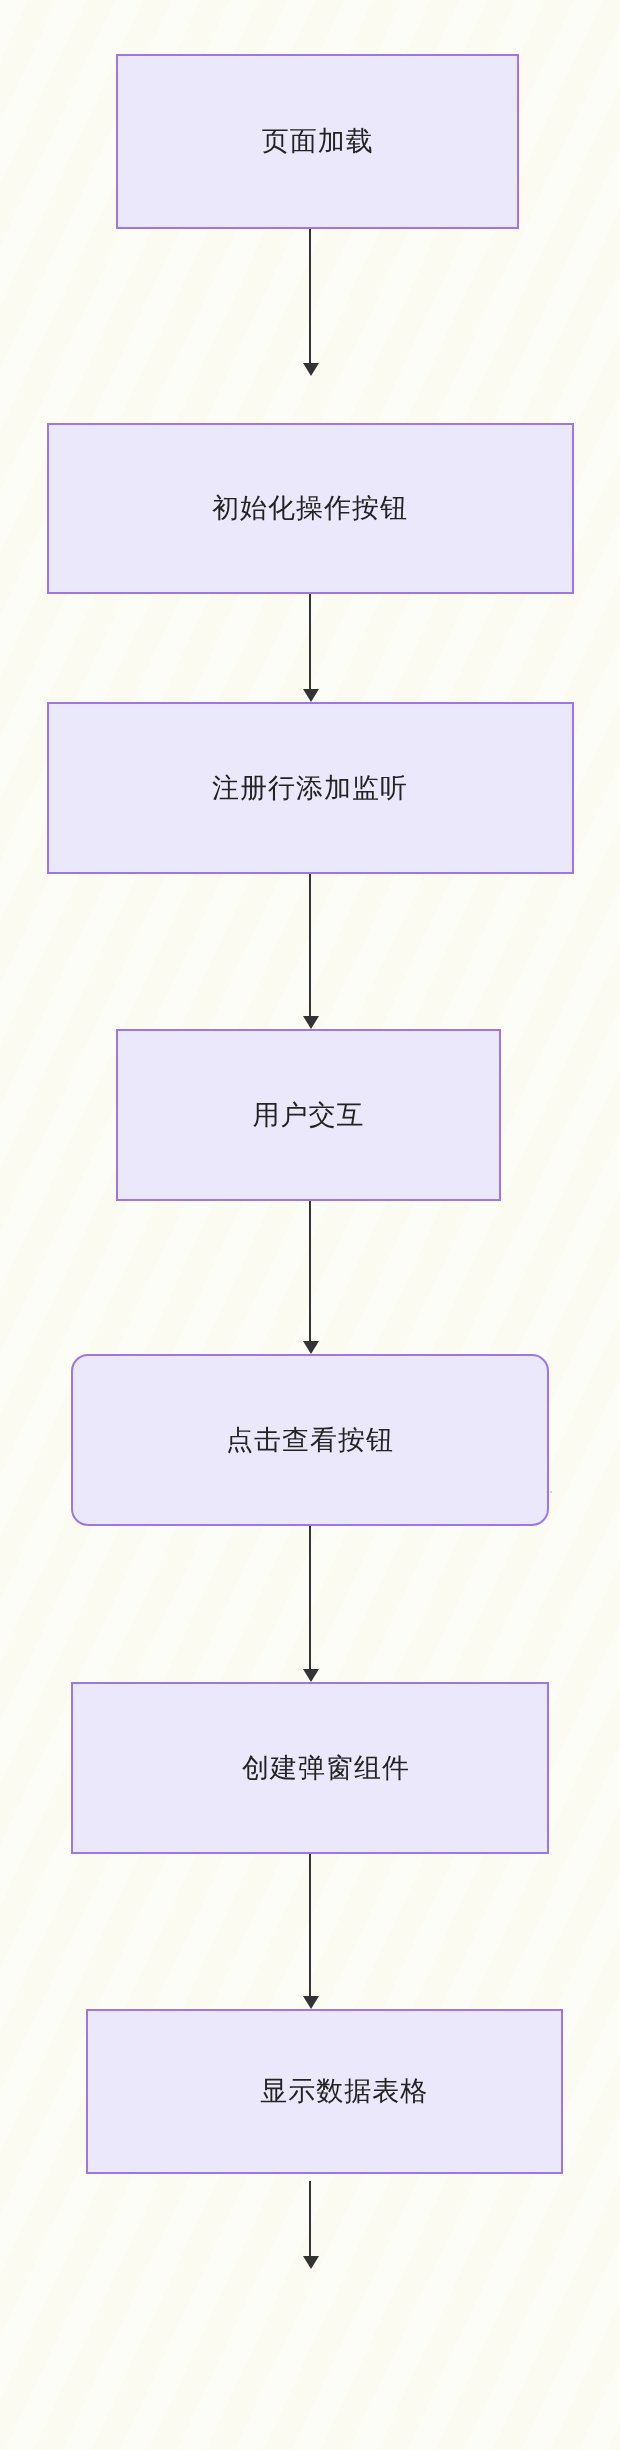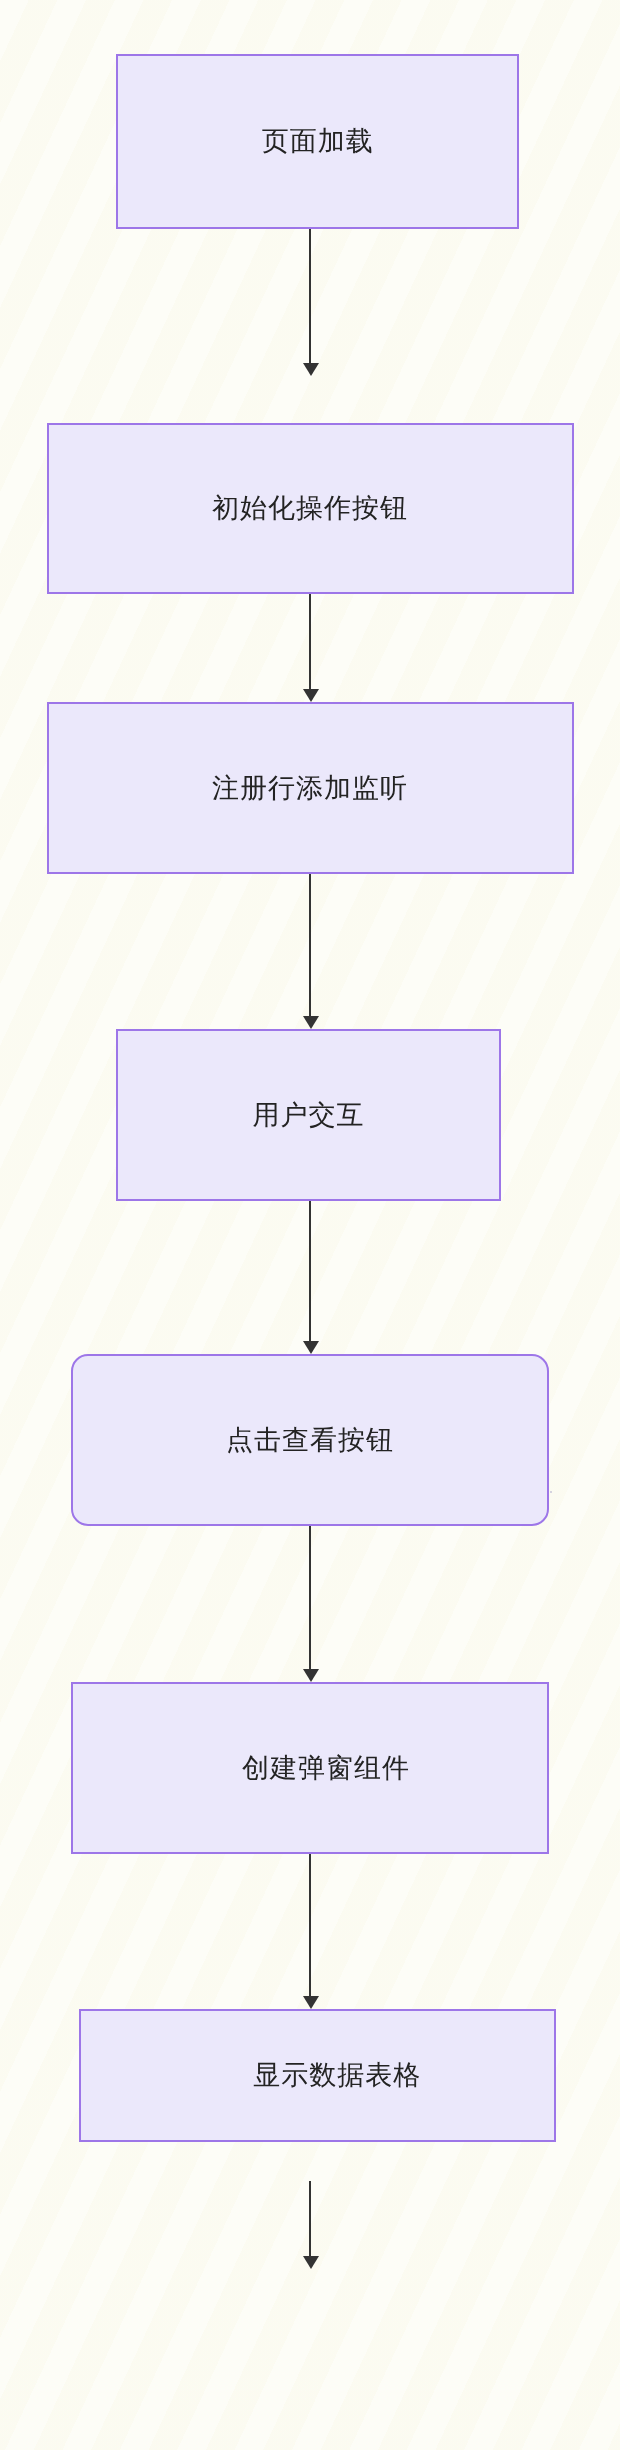--- a/index.html
+++ b/index.html
@@ -125,17 +125,17 @@
     </div>
     <div class="node" style="left: 46.5px; top: 702.333px; width: 527px; height: 171.5px;">
       <span class="node-label">注册行添加监听</span>
     </div>
     <div class="node" style="left: 71.3px; top: 1354.03px; width: 477.4px; height: 171.5px; border-radius: 17px;">
       <span class="node-label">点击查看按钮</span>
     </div>
     <div class="node" style="left: 71.3px; top: 1682.33px; width: 477.4px; height: 171.5px; padding-left: 32px;">
       <span class="node-label">创建弹窗组件</span>
     </div>
-    <div class="node" style="left: 79px; top: 2009px; width: 477.4px; height: 133px; padding-left: 39px;">
+    <div class="node" style="left: 86px; top: 2009px; width: 477.4px; height: 165px; padding-left: 39px;">
       <span class="node-label">显示数据表格</span>
     </div>
     <div class="stray-dot" style="left: 550.25px; top: 1491.23px;"></div>
   </div>
 
 </body></html>

